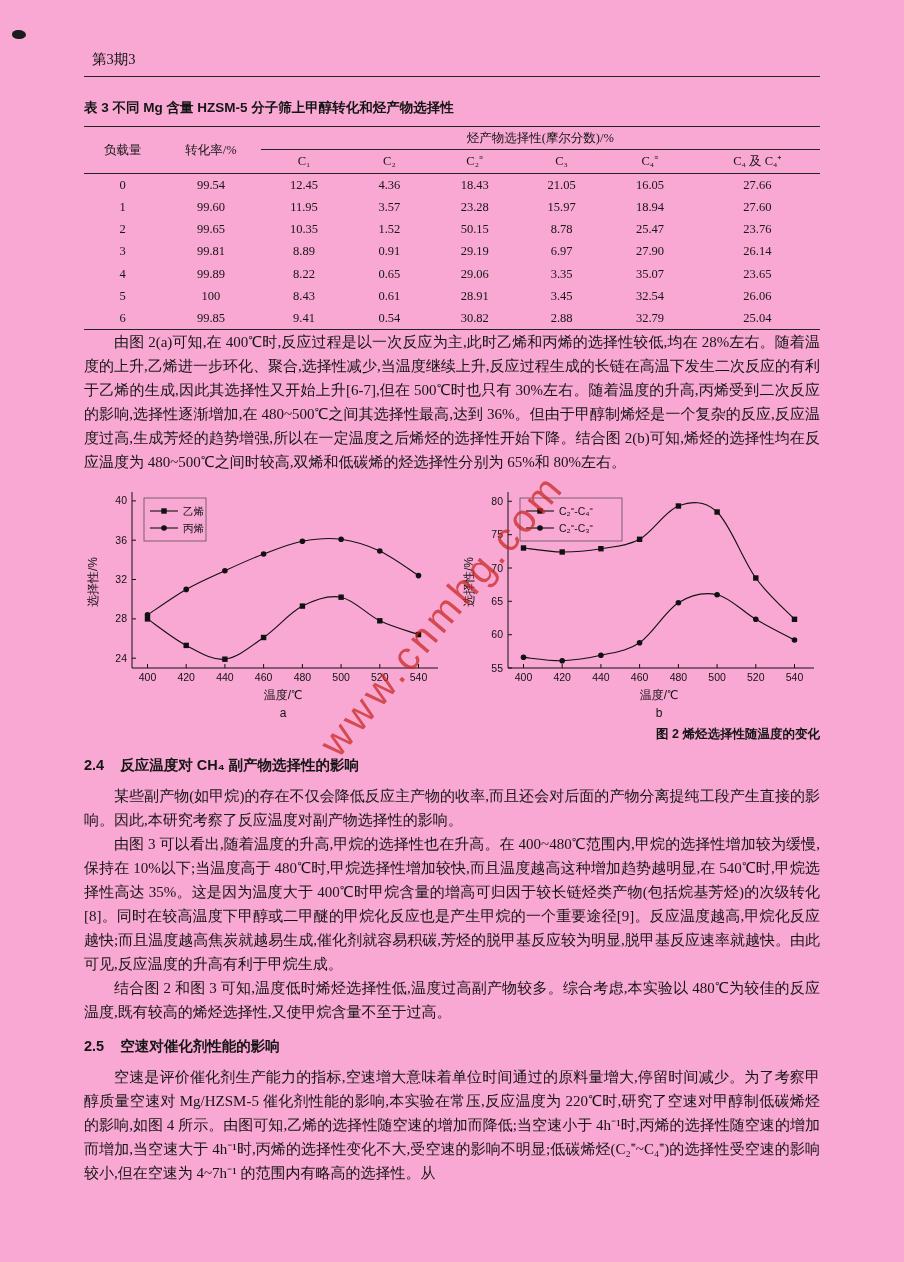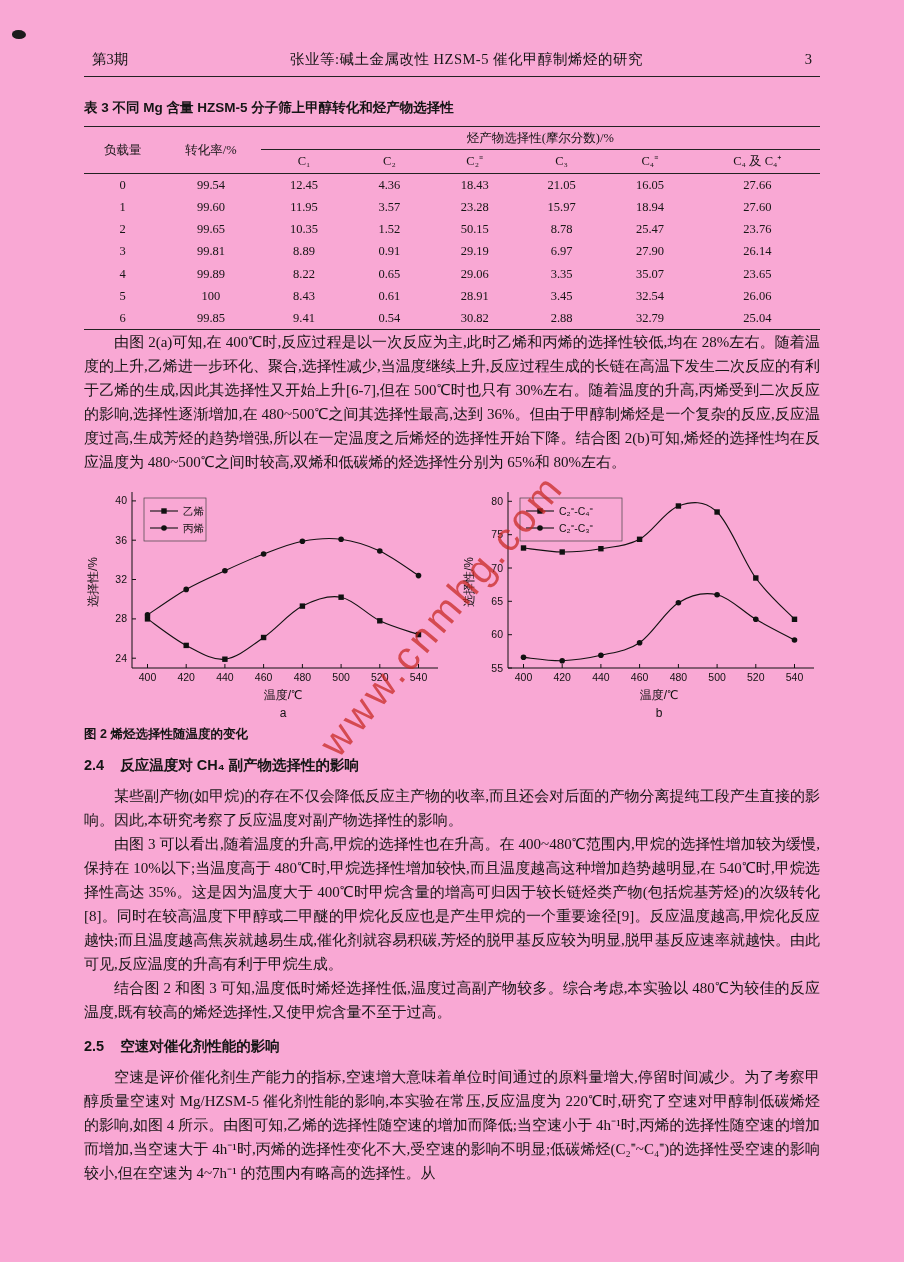--- a/index.html
+++ b/index.html
@@ -14,41 +14,40 @@
   table{width:100%;border-collapse:collapse;font-size:12.5px;border-top:1.6px solid #222;border-bottom:1.6px solid #222;
         font-family:"Liberation Serif",serif}
   th,td{text-align:center;padding:3px 2px;font-weight:normal;line-height:1.3}
   thead th{border-bottom:1px solid #222;font-weight:normal}
   
   .sec-h{font-family:"Liberation Sans",sans-serif;font-weight:bold;font-size:14.5px;margin:13px 0 9px}
   .sec-h .sp{margin-left:16px}
   .para{font-size:15px;line-height:24px;text-align:justify;text-indent:2em;margin:0}
   
   .figs{display:flex;justify-content:space-between;margin-top:8px}
-  .fig-caption{text-align:left;font-family:"Liberation Sans",sans-serif;font-weight:bold;font-size:12.5px;margin:4px 0 6px}
+  .fig-caption{text-align:right;font-family:"Liberation Sans",sans-serif;font-weight:bold;font-size:12.5px;margin:4px 0 6px}
   svg .ax{stroke:#111;stroke-width:1;fill:none}
   svg .cv{stroke:#111;stroke-width:1.1;fill:none}
   svg .mk{fill:#111;stroke:none}
   svg .tk{font:10.5px "Liberation Sans",sans-serif;fill:#111}
   svg .axl{font:12px "Liberation Sans",sans-serif;fill:#111}
   
   .watermark{position:absolute;left:328px;top:728px;font-family:"Liberation Sans",sans-serif;
              font-size:40px;letter-spacing:4px;opacity:.72;transform:rotate(-50deg);transform-origin:0 50%;
              pointer-events:none;white-space:nowrap;z-index:5}
   .artifact{position:absolute;left:12px;top:30px;width:14px;height:9px;background:#1c1c1c;border-radius:45% 55% 50% 50%}
 </style>
 </head>
 <body>
 
 <div class="page">
   <div class="artifact"></div>
 
   <div class="hdr">
     <span>第3期</span>
-    <span class="mid">张业等:碱土金属改性 HZSM-5 催化甲醇制烯烃的研究</span>
     <span>3</span>
   </div>
 
   <div class="tbl-caption">表 3   不同 Mg 含量 HZSM-5 分子筛上甲醇转化和烃产物选择性</div>
 
   <table>
     <colgroup>
       <col style="width:10.5%">
         <col style="width:13.5%">
         <col style="width:11.8%">

